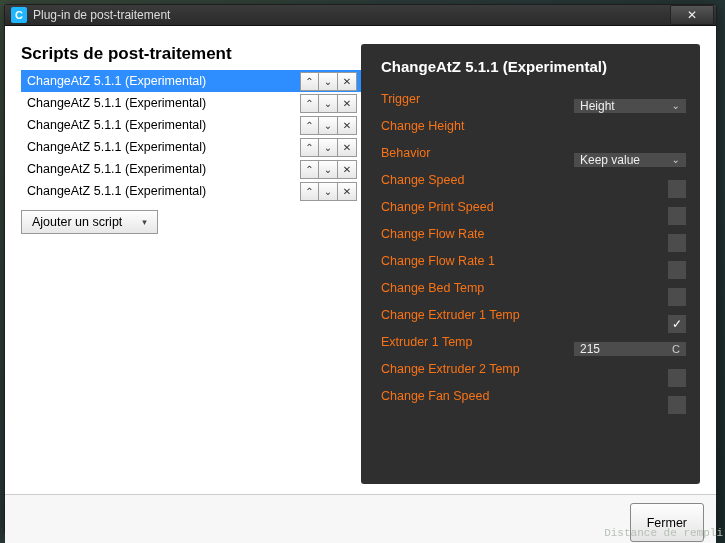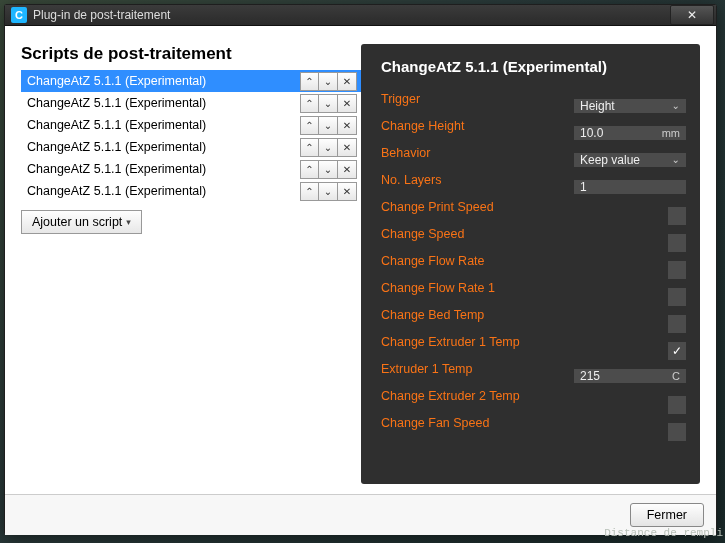--- a/index.html
+++ b/index.html
@@ -45,21 +45,21 @@
   .script-row .ctrls { display:flex; gap:0; margin-right:4px; }
   .tinybtn {
     width:19px; height:19px; border:1px solid #999; background:linear-gradient(#fefefe,#e7e7e7);
     display:flex;align-items:center;justify-content:center;font-size:10px;color:#333;
     cursor:pointer;
   }
   .tinybtn + .tinybtn { border-left:none; }
   .addbtn {
     margin-top:8px; align-self:flex-start; height:24px; padding:0 10px;
     border:1px solid #999; background:linear-gradient(#fefefe,#e7e7e7);
-    font-size:12.5px; display:flex;align-items:center;gap:4px;cursor:pointer;
+    font-size:12.5px; display:flex;align-items:center;gap:20px;cursor:pointer;
   }
   .addbtn .arrow{font-size:9px;color:#444;}
 
   
   .right {
     flex:1; background:#2f2f2f; border-radius:3px; color:#ddd;
     padding:14px 14px 24px 20px; display:flex;flex-direction:column; font-size:12.5px;
     min-height: 440px;
   }
   .right h3 { color:#fff; font-size:15px; font-weight:bold; margin-bottom:10px; }
@@ -81,21 +81,21 @@
   .chk {
     width:18px; height:18px; background:#4c4c4c; display:flex;align-items:center;justify-content:center;
     color:#fff; font-size:12px; cursor:pointer;
   }
 
   .footer {
     border-top:1px solid #ccc; padding:8px 12px; display:flex; justify-content:flex-end;
     background:#f7f7f7;
   }
   .footer button {
-    height:24px; padding:0 16px; border:1px solid #888; border-radius:3px;
+    height:39px; padding:0 16px; border:1px solid #888; border-radius:3px;
     background:linear-gradient(#fefefe,#e4e4e4); font-size:12.5px; cursor:pointer;
   }
   .bg-text { position:absolute; right:2px; bottom:4px; color:#b8c0b8; font-size:11px;font-family:Liberation Mono, monospace; }
 </style>
 </head>
 <body>
 
 <div class="window">
   <div class="titlebar">
     <div class="app-icon">C</div>
@@ -205,52 +205,38 @@
             <div class="label">Trigger</div>
             <div class="ctrl">
               <div class="sel">
                 <span>Height</span>
                 <span class="chev">⌄</span>
               </div>
             </div>
           </div>
           <div class="setting">
             <div class="label">Change Height</div>
-            <div class="ctrl">
-              <div class="txtin">
-                <span>10.0</span>
-                <span class="unit">mm</span>
-              </div>
-            </div>
           </div>
           <div class="setting">
             <div class="label">Behavior</div>
             <div class="ctrl">
               <div class="sel">
                 <span>Keep value</span>
                 <span class="chev">⌄</span>
               </div>
             </div>
           </div>
           <div class="setting">
-            <div class="label">No. Layers</div>
-            <div class="ctrl">
-              <div class="txtin">
-                <span>1</span>
-              </div>
+            <div class="label">Change Speed</div>
+            <div class="ctrl" style="width: 18px;">
+              <div class="chk"></div>
             </div>
           </div>
           <div class="setting">
             <div class="label">Change Print Speed</div>
-            <div class="ctrl" style="width: 18px;">
-              <div class="chk"></div>
-            </div>
-          </div>
-          <div class="setting">
-            <div class="label">Change Speed</div>
             <div class="ctrl" style="width: 18px;">
               <div class="chk"></div>
             </div>
           </div>
           <div class="setting">
             <div class="label">Change Flow Rate</div>
             <div class="ctrl" style="width: 18px;">
               <div class="chk"></div>
             </div>
           </div>

